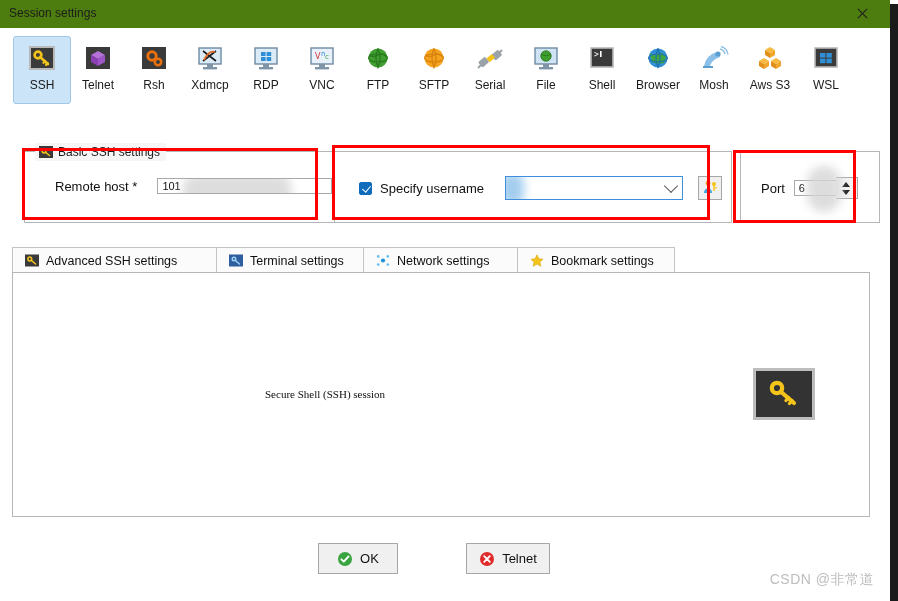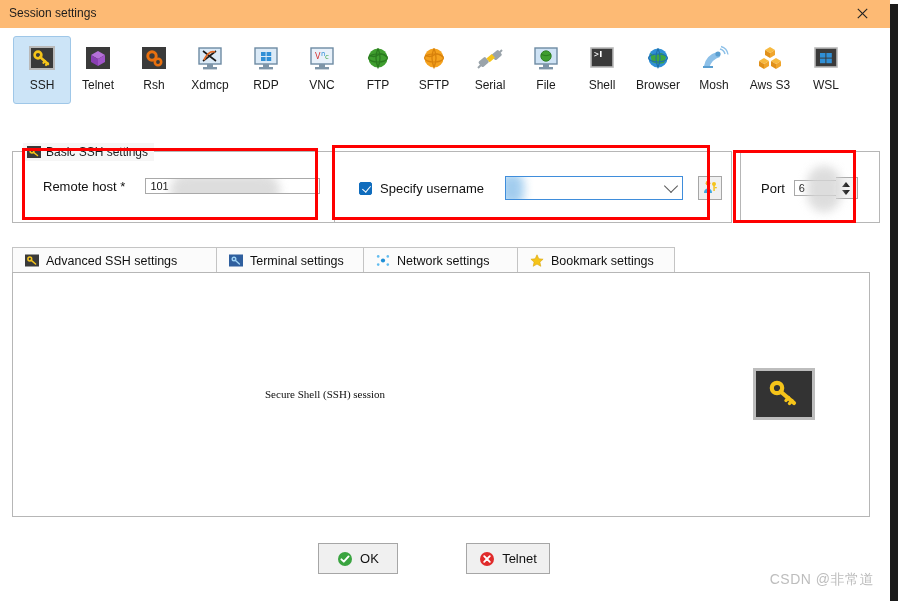--- a/index.html
+++ b/index.html
@@ -38,21 +38,21 @@
     left: 0; top: 0;
     width: 898px; height: 3px;
     background: #ffffff;
   }
 
   
   #titlebar {
     position: absolute;
     left: 0; top: 0;
     width: 890px; height: 36px;
-    background: #fdba74;
+    background: #4d7c0f;
     border-bottom: 1px solid #dfe5ec;
     box-sizing: border-box;
   }
   #title-text {
     position: absolute;
     left: 9px; top: 6px;
     font-size: 12px;
     color: #1c1c1c;
     font-family: "Liberation Sans", sans-serif;
     white-space: nowrap;
@@ -132,21 +132,21 @@
     padding: 0 6px 0 4px;
     display: flex;
     align-items: center;
     gap: 5px;
     font-size: 12px;
     color: #1b1b1b;
     white-space: nowrap;
   }
   .grouptitle .ticon { width: 14px; height: 12px; display: block; }
 
-  #gb-basic   { left: 0;   width: 542px; }   
+  #gb-basic   { left: 12px;   width: 542px; }   
 
   .field-label {
     font-size: 13px;
     color: #111111;
     white-space: nowrap;
     font-family: "Liberation Sans", sans-serif;
   }
 
   
   .txt-input {

